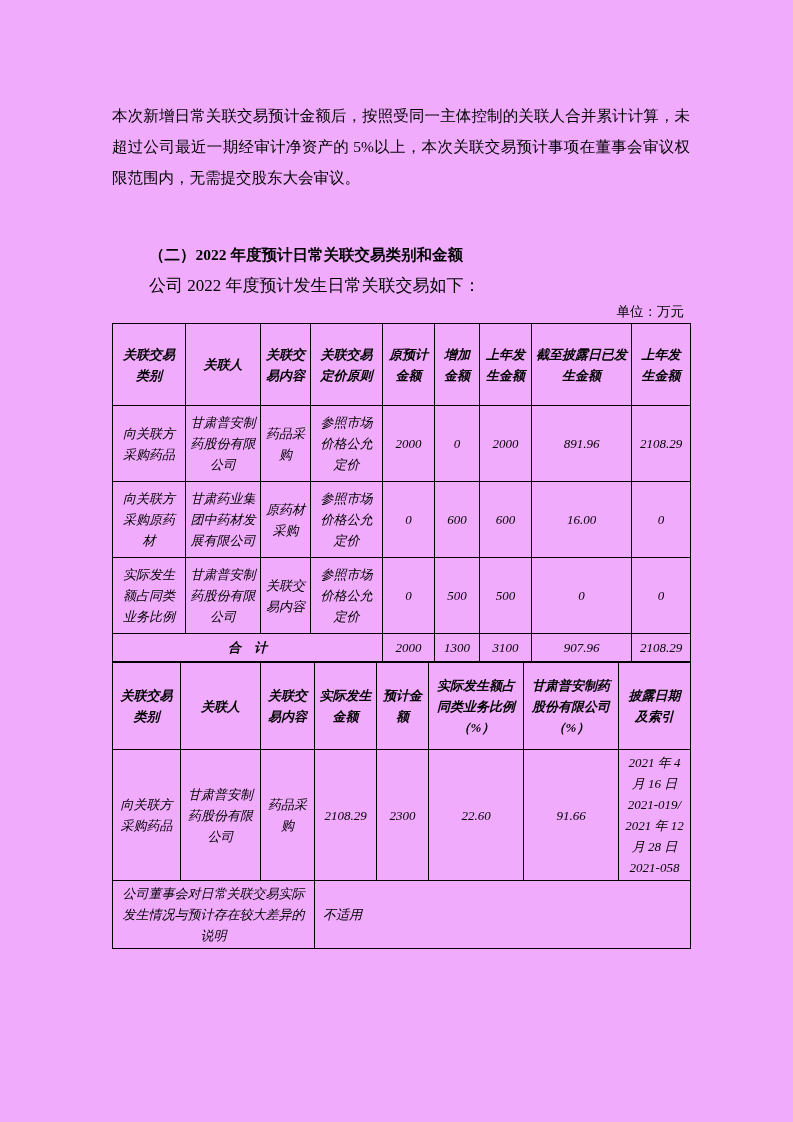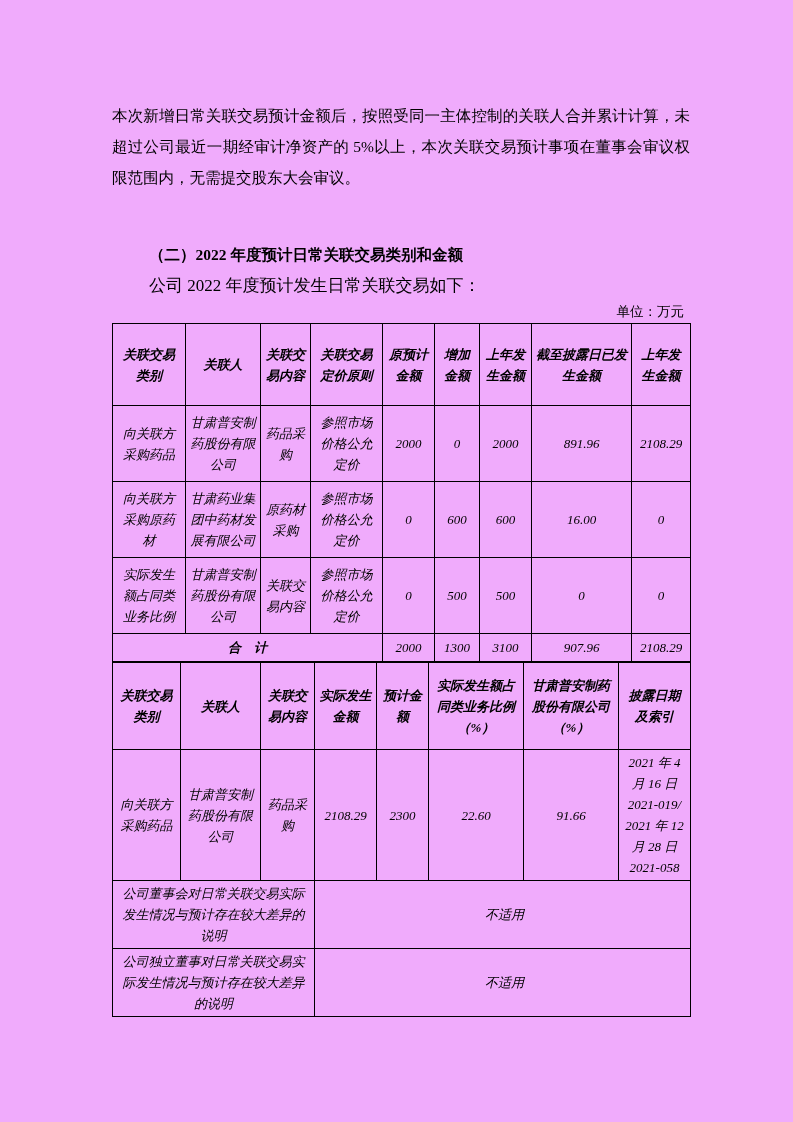--- a/index.html
+++ b/index.html
@@ -54,21 +54,21 @@
     line-height: 21px;
   }
   th { font-weight: bold; }
   .t1-head  { height: 82px; }
   .t1-row   { height: 76px; }
   .t1-total { height: 28px; }
   .t1-total .total-label { font-weight: bold; margin-left: 41px; }
   .t2-head  { height: 87px; }
   .t2-row   { height: 125px; }
   .t2-note  { height: 65px; }
-  .note-value { text-align: center; padding-left: 8px; }
+  .note-value { text-align: left; padding-left: 8px; }
   .heading-3 { margin-top: 6px; }
 </style>
 </head>
 <body>
 
 <div class="page">
 
   <p class="para">本次新增日常关联交易预计金额后，按照受同一主体控制的关联人合并累计计算，未超过公司最近一期经审计净资产的 5%以上，本次关联交易预计事项在董事会审议权限范围内，无需提交股东大会审议。</p>
 
   <div class="heading">（二）2022 年度预计日常关联交易类别和金额</div>
@@ -175,20 +175,16 @@
       <td>2108.29</td>
       <td>2300</td>
       <td>22.60</td>
       <td>91.66</td>
       <td>2021 年 4 月 16 日 2021-019/ 2021 年 12 月 28 日 2021-058</td>
     </tr>
     <tr class="t2-note">
       <td colspan="3">公司董事会对日常关联交易实际发生情况与预计存在较大差异的说明</td>
       <td colspan="5" class="note-value">不适用</td>
     </tr>
-    <tr class="t2-note">
-      <td colspan="3">公司独立董事对日常关联交易实际发生情况与预计存在较大差异的说明</td>
-      <td colspan="5" class="note-value">不适用</td>
-    </tr>
   </tbody>
     </table>
 
 </div>
 
 </body></html>

